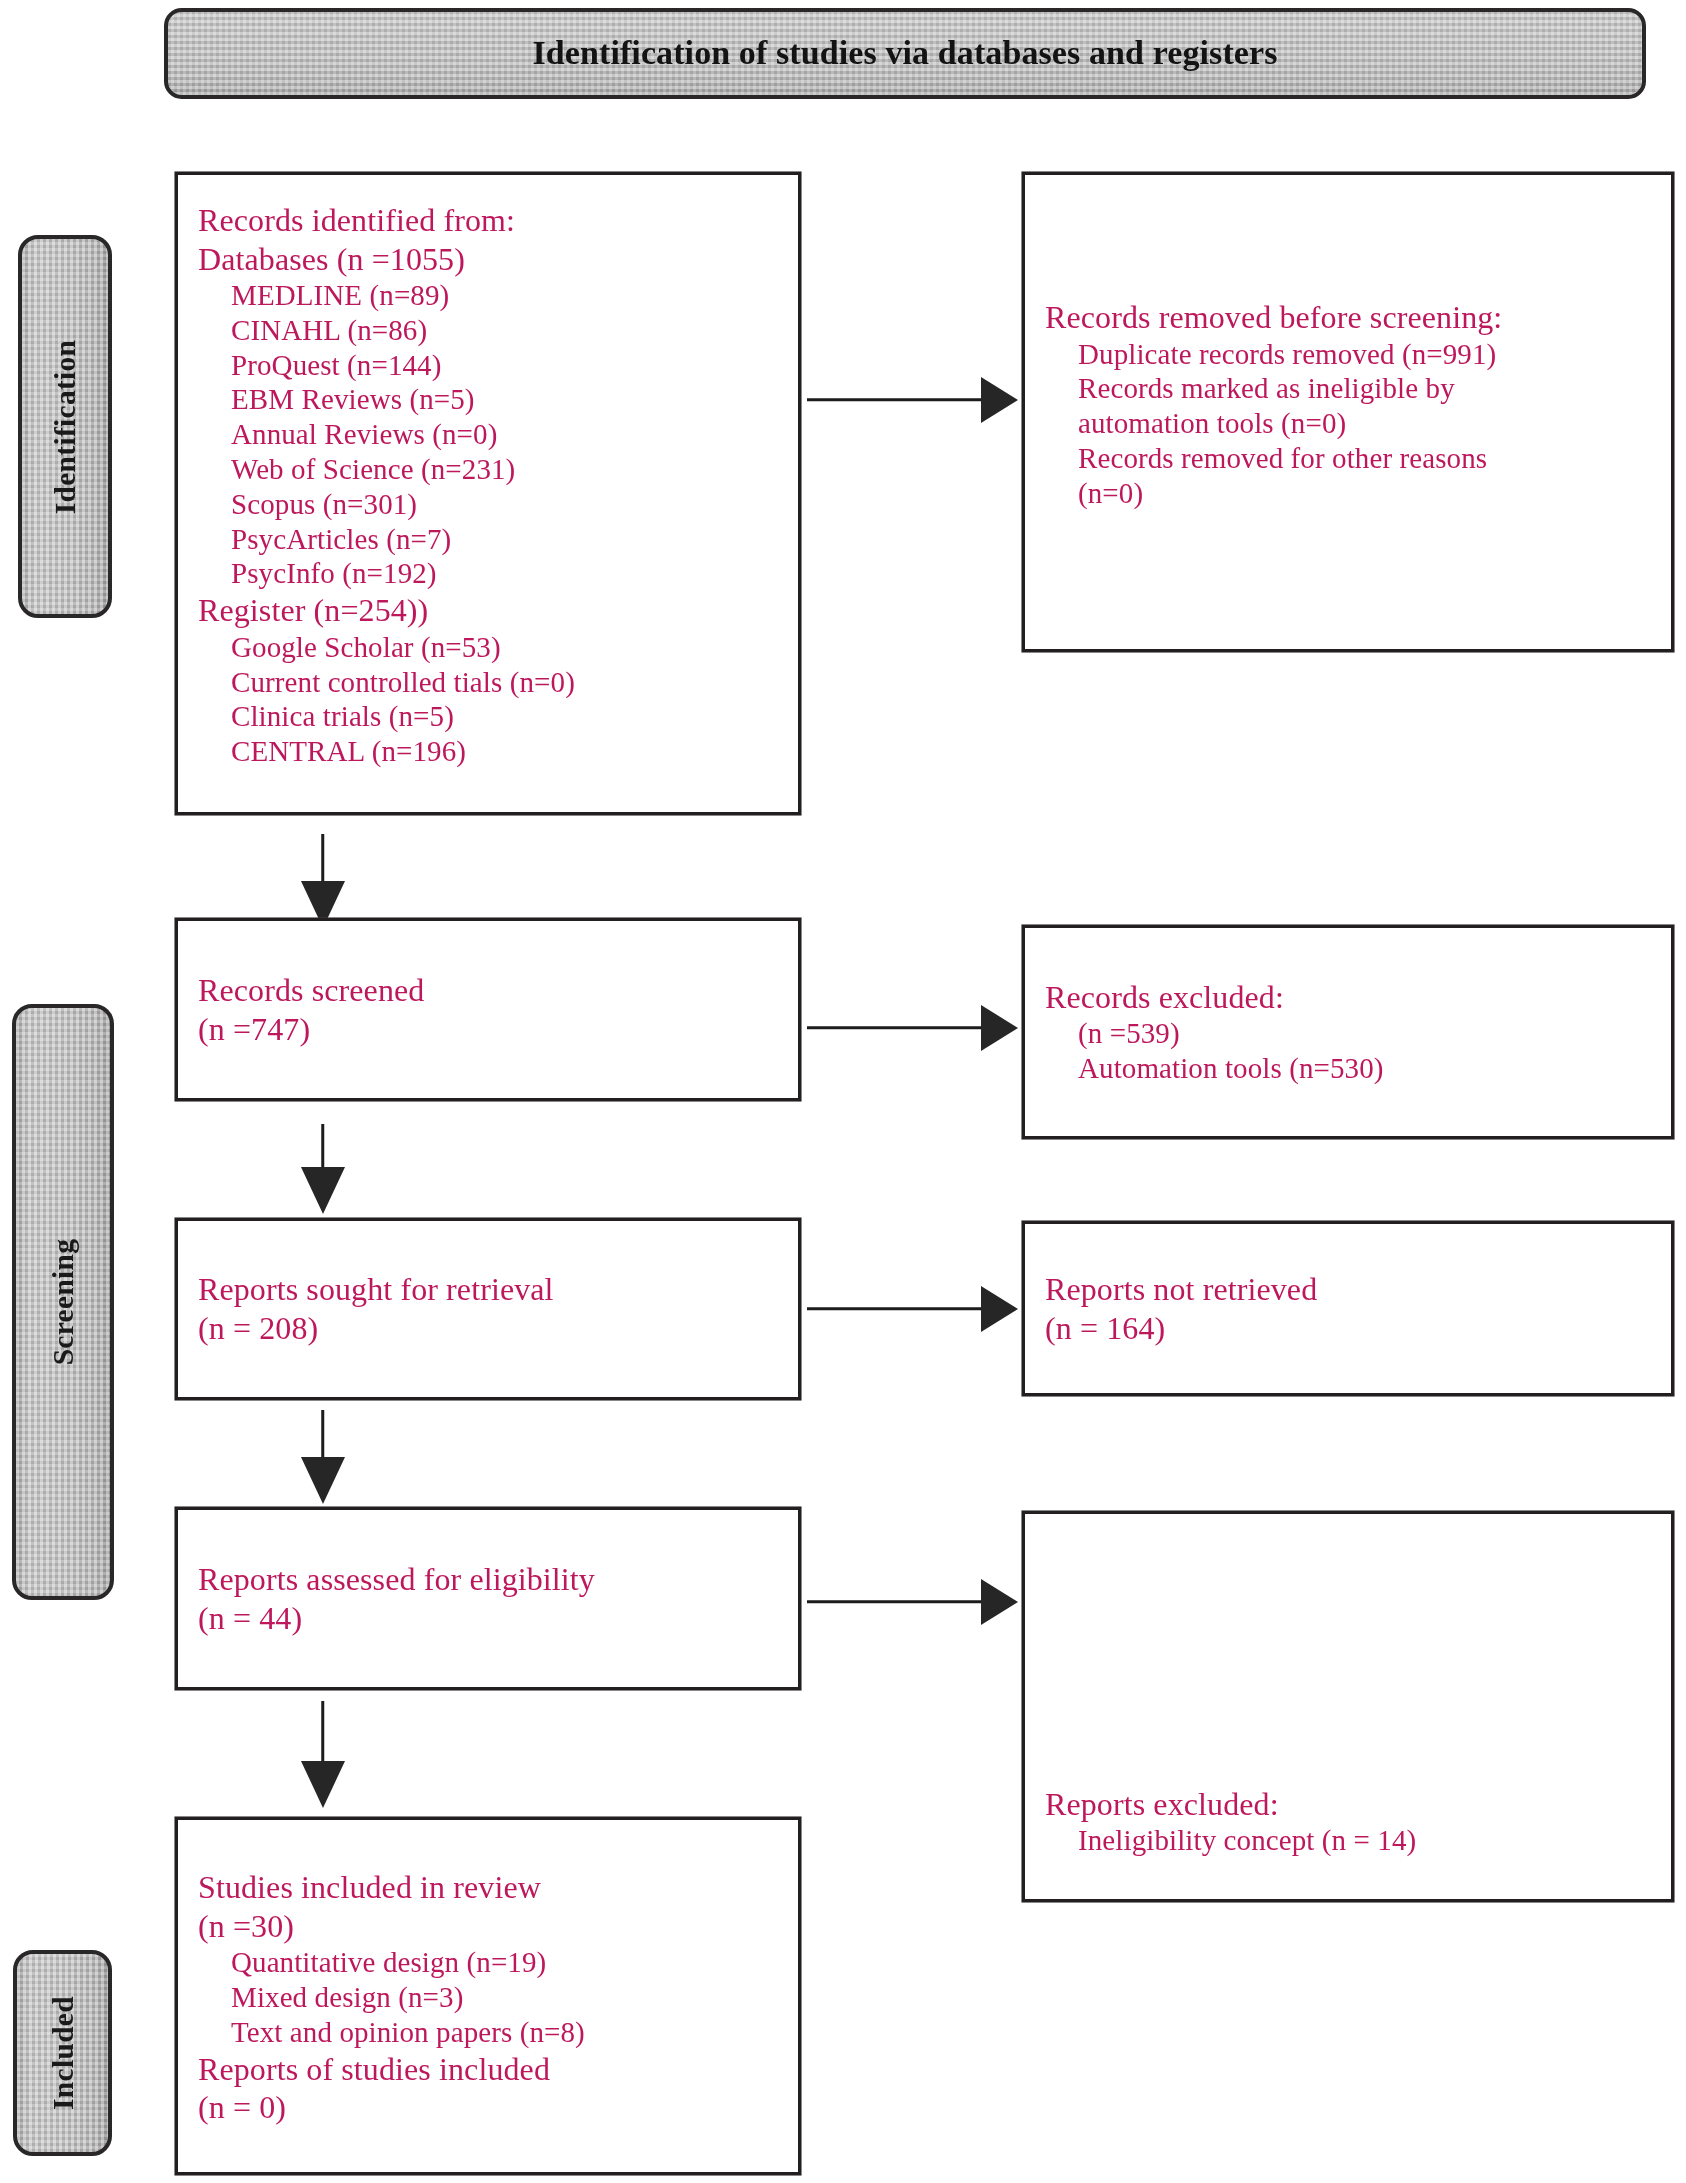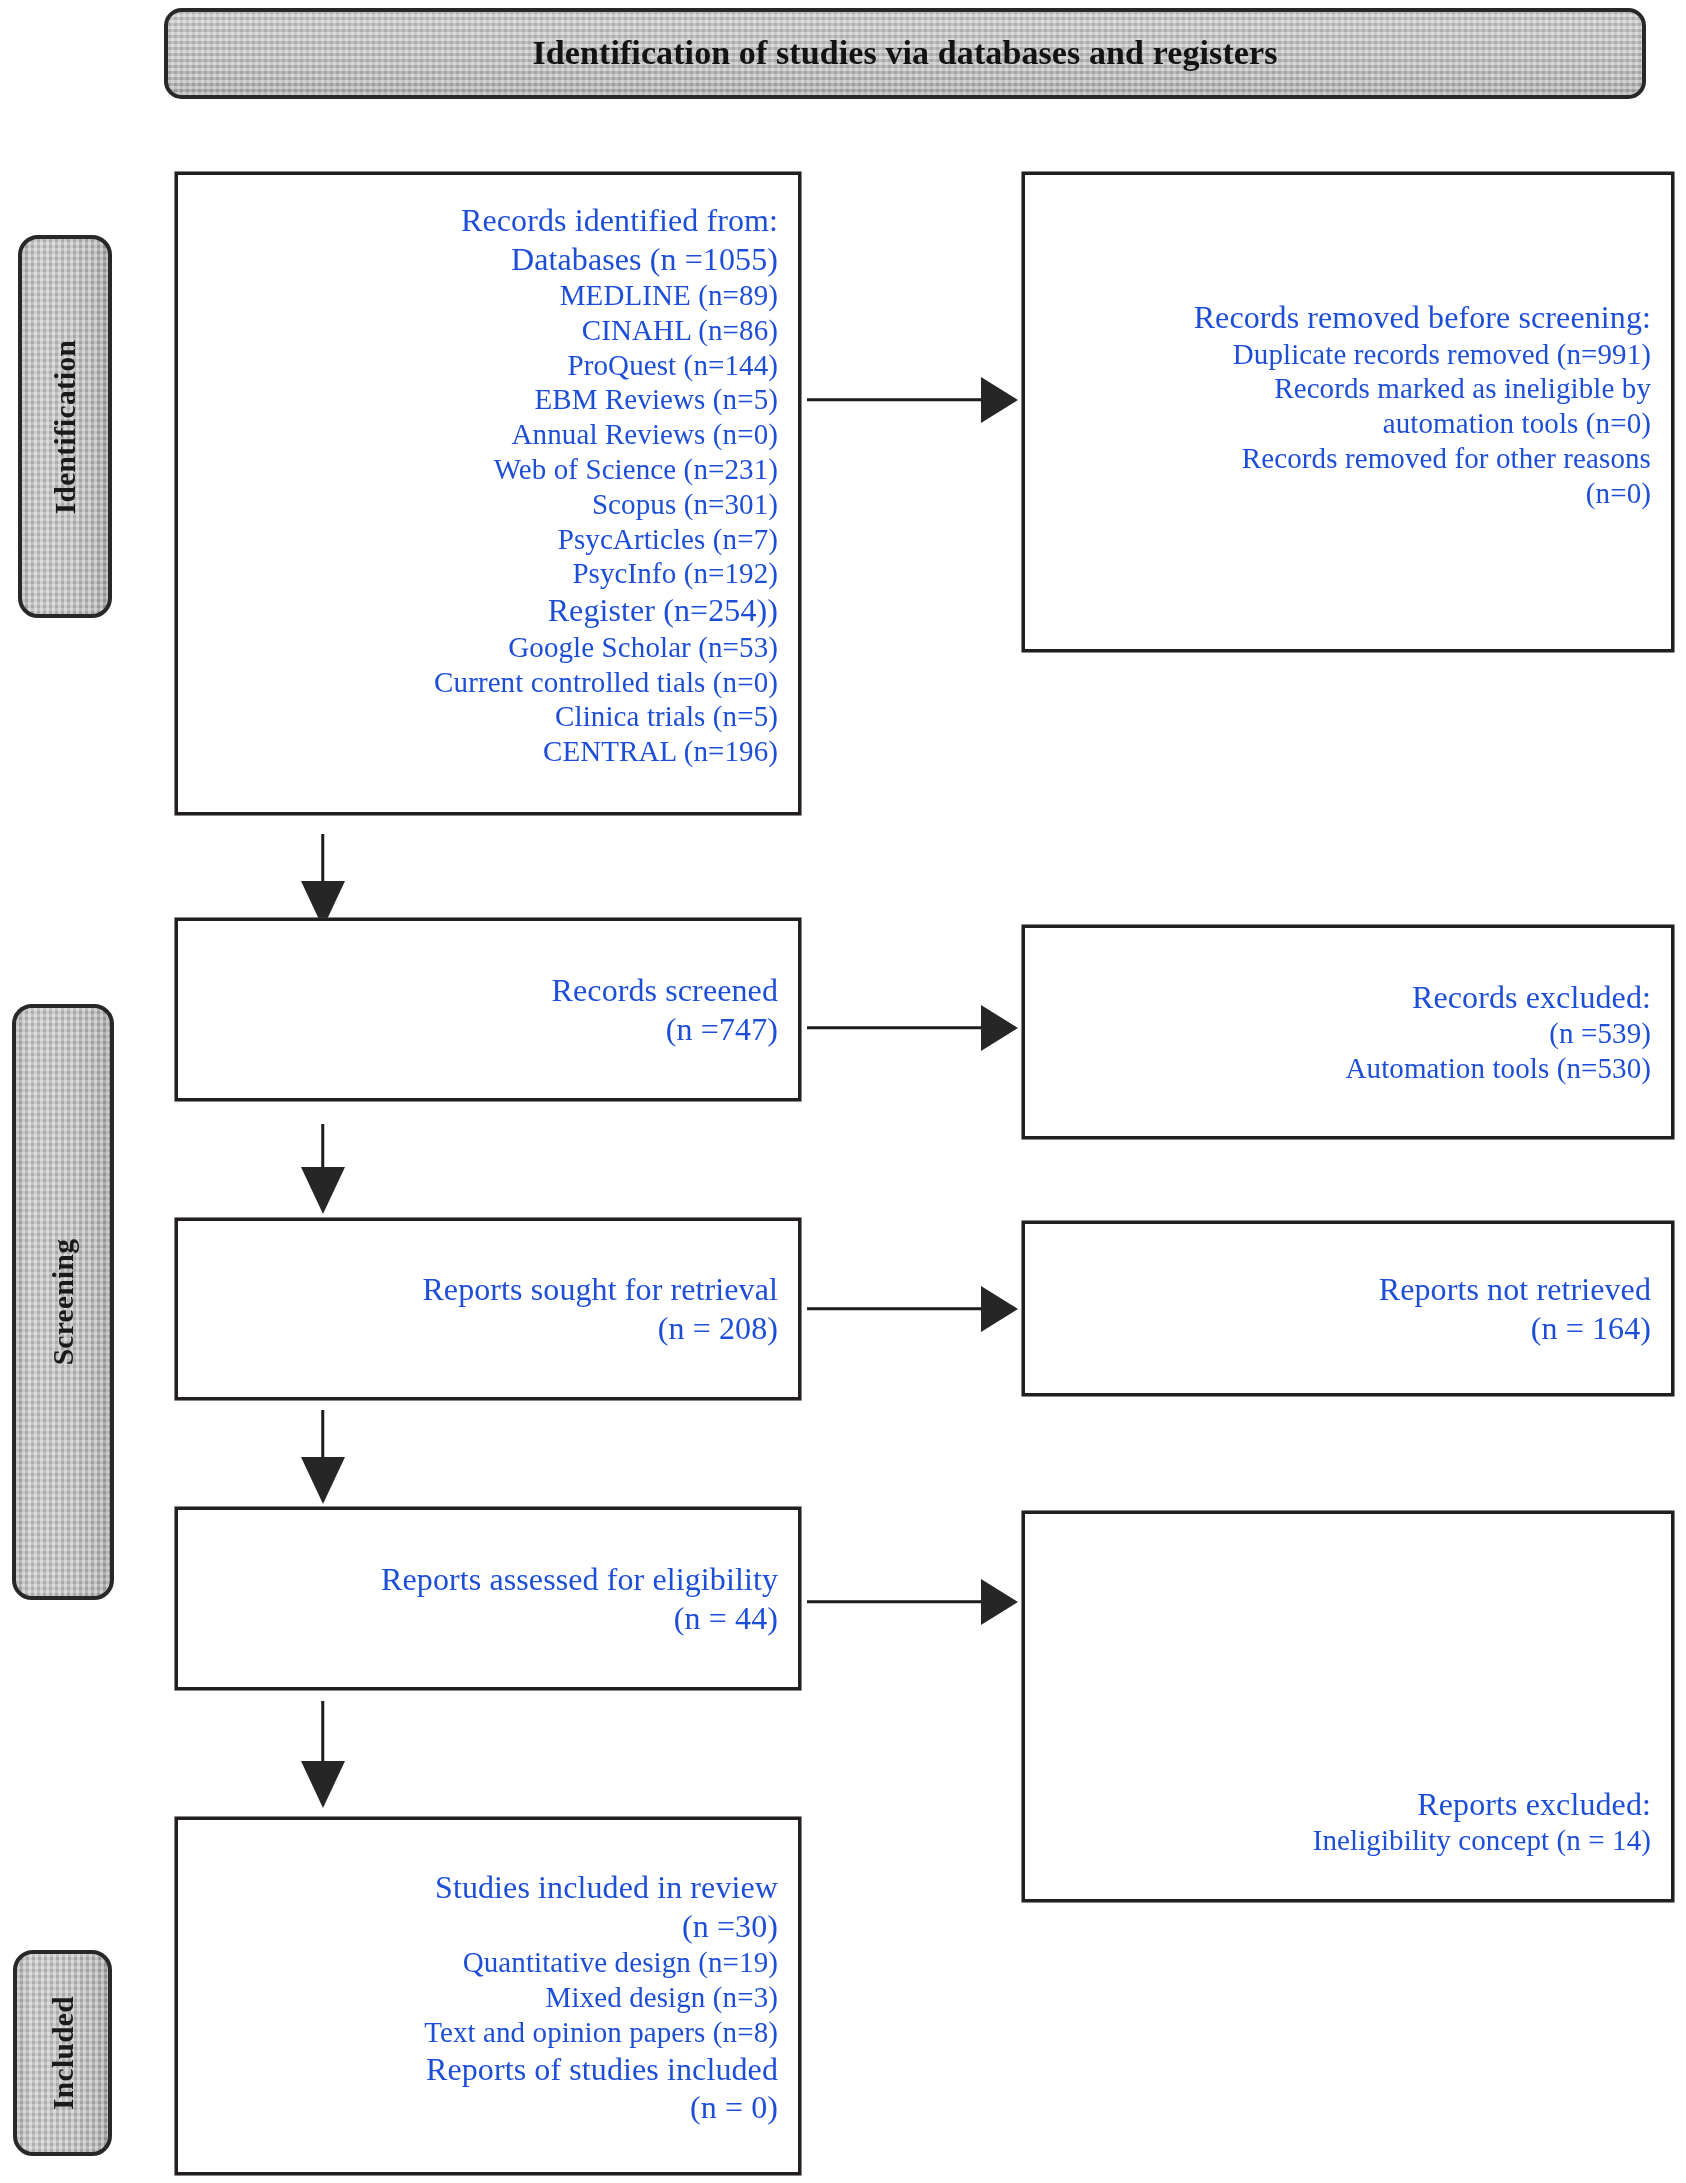--- a/index.html
+++ b/index.html
@@ -2,21 +2,21 @@
 <html style="font-size:9.4px"><head>
 <meta charset="utf-8">
 <style>
   * { box-sizing: border-box; margin: 0; padding: 0; }
   html, body {
     width: 1686px; height: 2183px;
     background: #ffffff;
     font-family: "Liberation Serif", "DejaVu Serif", serif;
     overflow: hidden;
   }
-  #stage { position: relative; width: 1686px; height: 1718px; text-align: right; }
+  #stage { position: relative; width: 1686px; height: 1718px; }
 
   
   .box {
     position: absolute;
     background: #ffffff;
     border: 3px solid #231f20;
     box-shadow: 0 0 0 0.6px #3a3a3a;
   }
   .box-inner {
     position: absolute;
@@ -25,21 +25,21 @@
     display: flex;
     flex-direction: column;
     justify-content: center;
   }
   .box-inner.top { justify-content: flex-start; }
   .box-inner.btm { justify-content: flex-end; }
 
   .line {
     font-size: 32px;
     line-height: 1.205;
-    color: #1d4ed8;
+    color: #be185d;
     white-space: nowrap;
     letter-spacing: 0.1px;
   }
   .line.sub  { font-size: 29px; padding-left: 33px; line-height: 1.20; }
   .line.sub2 { font-size: 29px; padding-left: 33px; line-height: 1.20; }
 
   
   .rail {
     position: absolute;
     border: 4.1px solid #2a2729;

